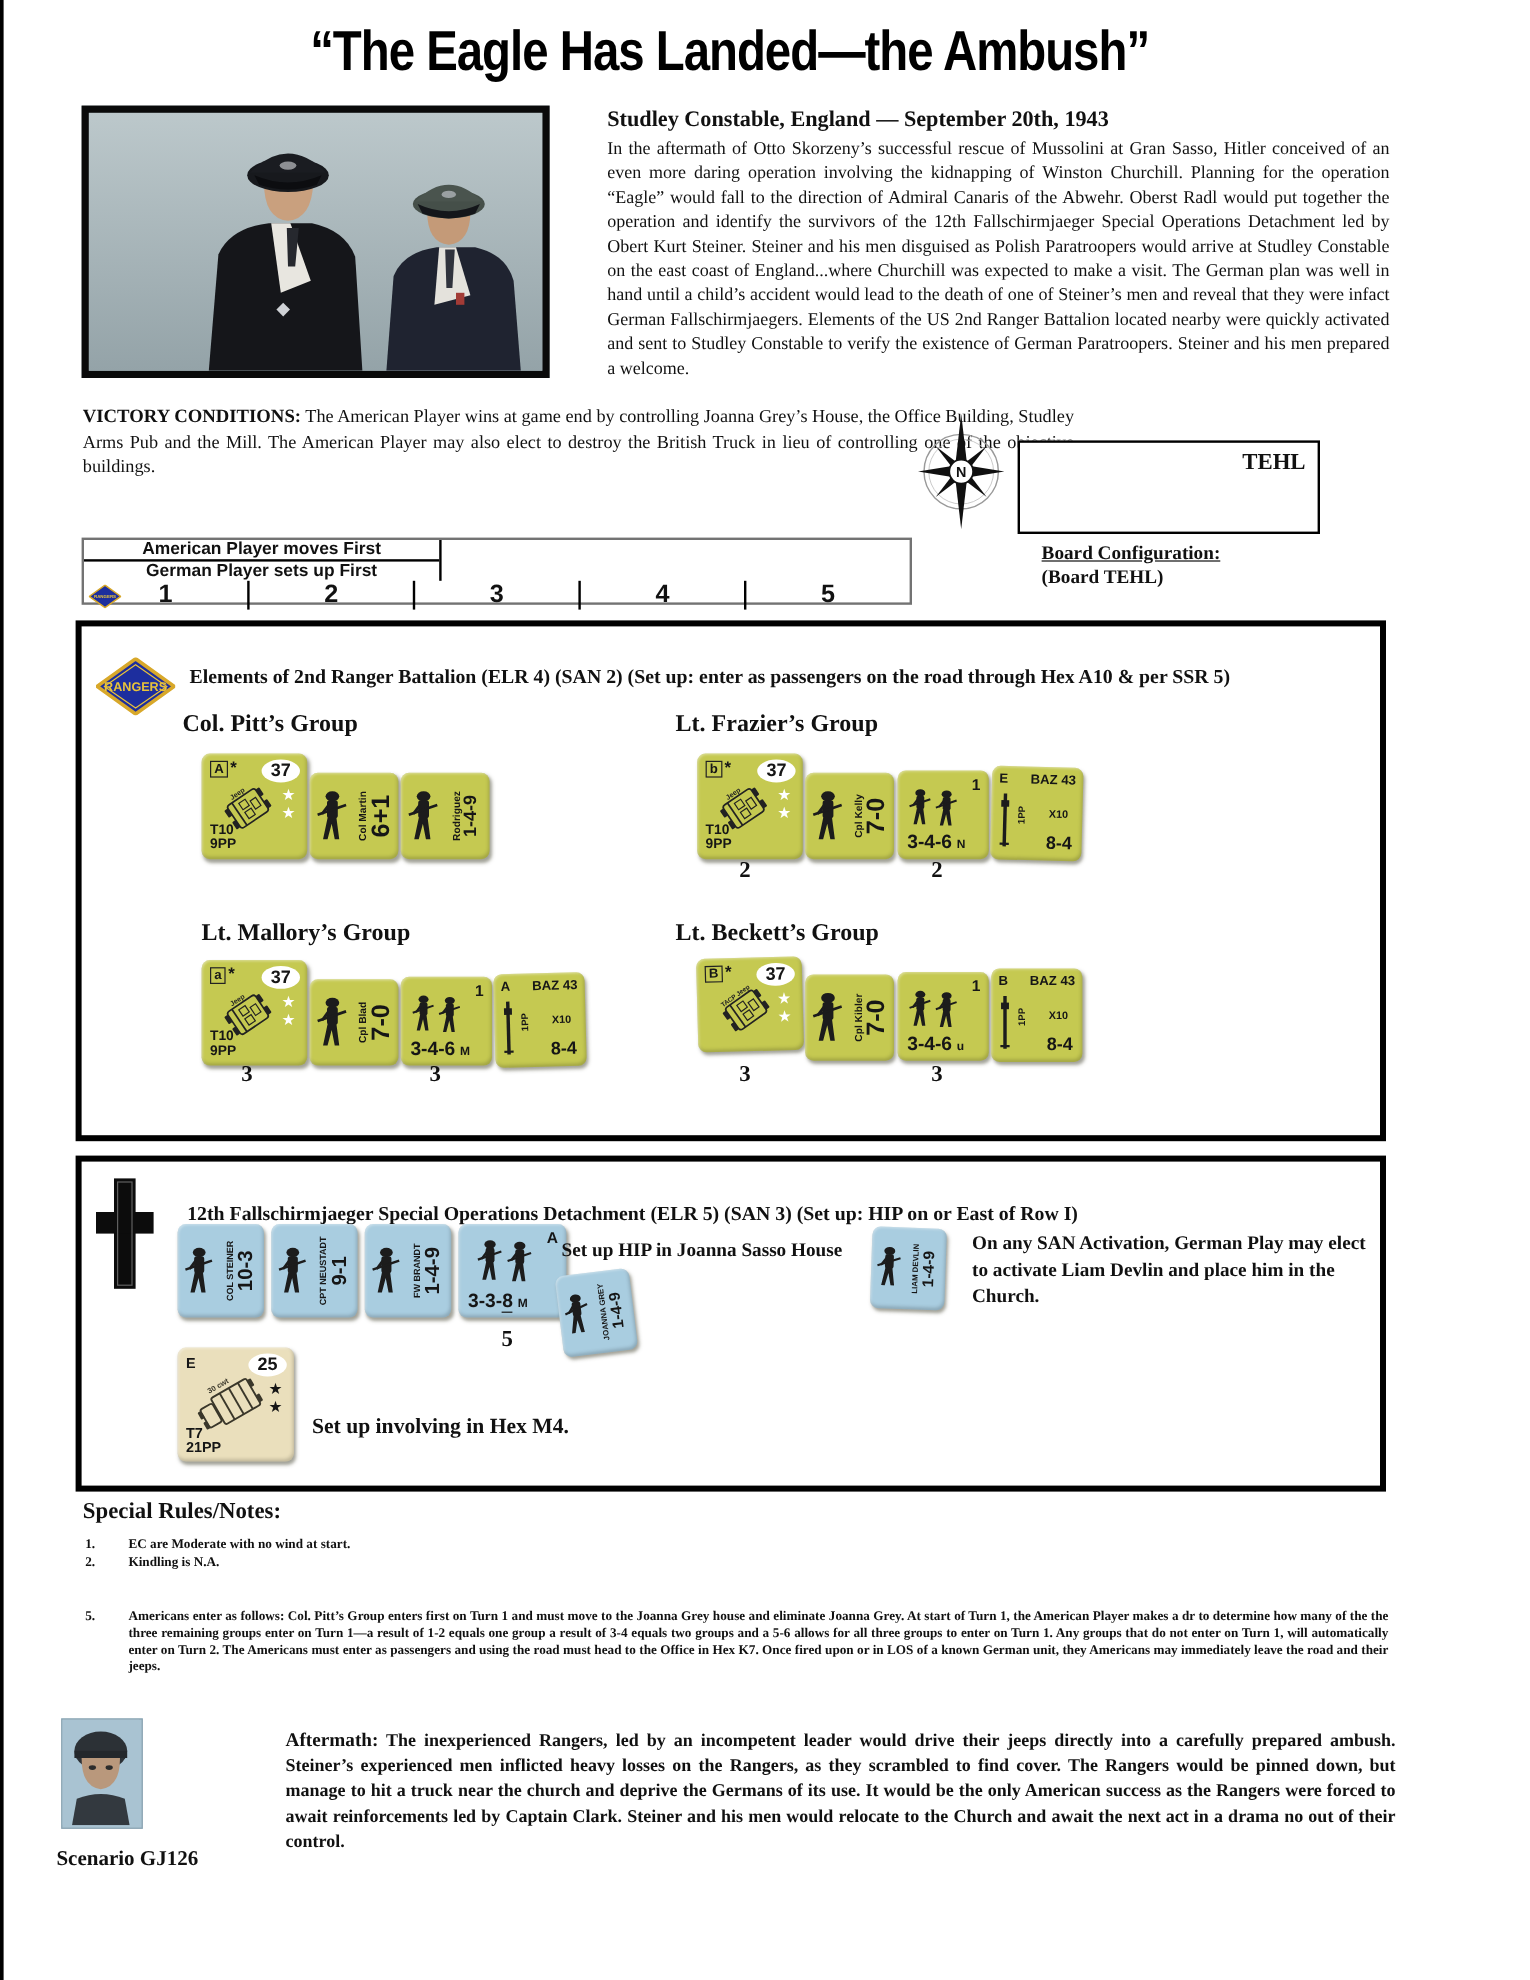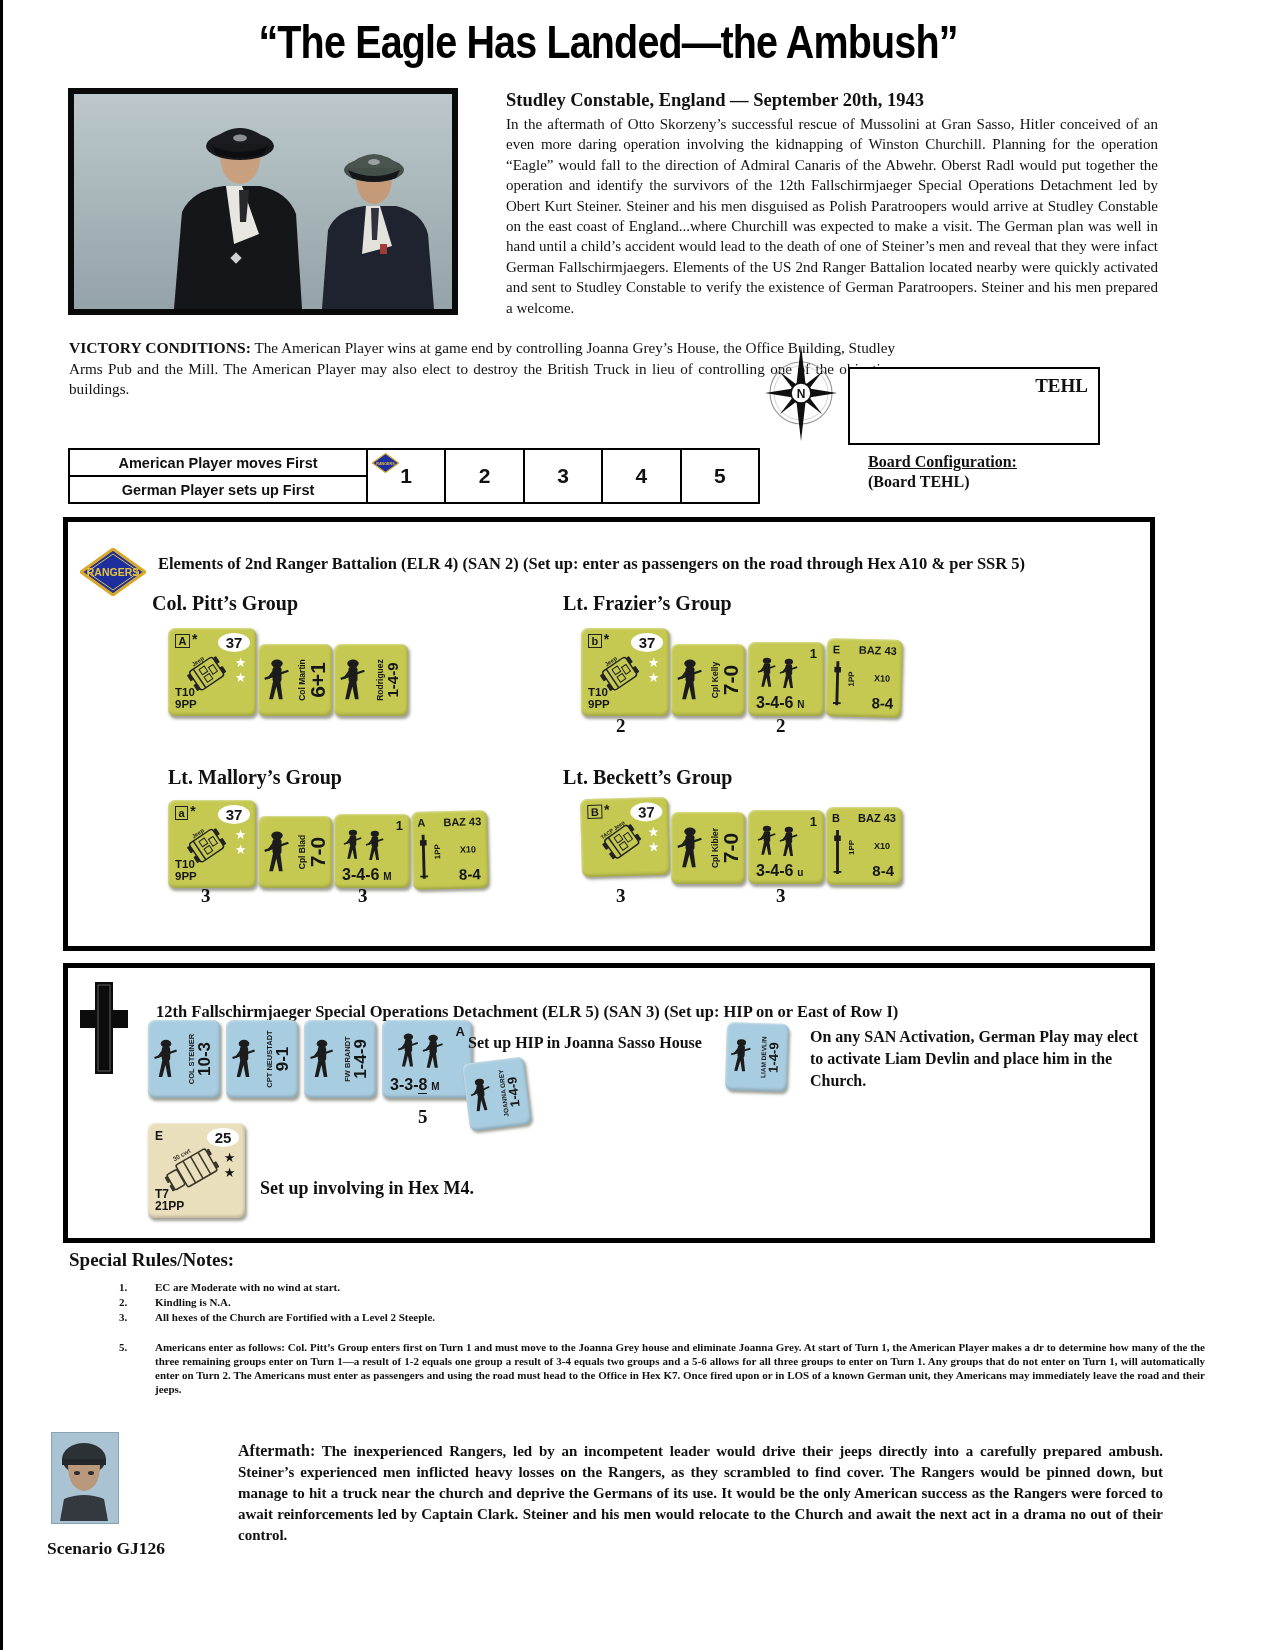--- a/index.html
+++ b/index.html
@@ -26,22 +26,22 @@
   #victory b{font-size:15.6px;}
 
   
   #compass{left:753px;top:340px;}
   #tehl-box{left:845px;top:367px;width:248px;height:74px;border:2px solid #000;background:#fff;}
   #tehl-label{position:absolute;top:6px;right:10px;font-weight:700;font-size:19px;}
   #board-config{left:865px;top:452px;font-size:16px;font-weight:700;line-height:1.25;}
   #board-config .u{text-decoration:underline;}
 
   
-  #ttrack{left:65px;top:448px;width:688px;height:52px;border:2px solid #000000;display:flex;
-          font-family:"Liberation Sans",sans-serif;}
+  #ttrack{left:65px;top:448px;width:688px;height:52px;border:2px solid #737373;display:flex;
+          font-family:"Liberation Sans",sans-serif;flex-direction:column;}
   #tt-left{width:296px;border-right:2px solid #000;display:flex;flex-direction:column;}
   .tt-row{flex:1;display:flex;align-items:center;justify-content:center;font-weight:700;font-size:14.5px;}
   .tt-row:first-child{border-bottom:2px solid #000;}
   .tt-cell{flex:1;border-right:2px solid #000;position:relative;display:flex;align-items:center;justify-content:center;
            font-weight:700;font-size:21px;}
   .tt-cell:last-child{border-right:none;}
   #tt-cells{flex:1;display:flex;}
   .mini-badge{position:absolute;left:4px;top:3px;}
 
   
@@ -102,21 +102,21 @@
   .ul{border-bottom:1.5px solid #161616;}
 
   .bz-corner{position:absolute;top:5px;left:6px;font-size:11px;font-weight:700;}
   .bz-title{position:absolute;top:5px;right:6px;font-size:11px;font-weight:700;}
   .bz-pp{position:absolute;left:18px;top:36px;font-size:8px;font-weight:700;transform:rotate(-90deg);}
   .bz-mult{position:absolute;top:34px;right:12px;font-size:9px;font-weight:700;}
   .bz-val{position:absolute;bottom:6px;right:8px;font-size:15px;font-weight:700;}
 
   
   #sr-h{left:66px;top:1249px;font-weight:700;font-size:19px;}
-  .sr-item{position:absolute;left:68px;width:1092px;font-weight:700;font-size:11px;line-height:14px;margin-left:48px;}
+  .sr-item{position:absolute;left:68px;width:1092px;font-weight:700;font-size:11px;line-height:14px;}
   .sr-num{display:inline-block;width:36px;}
   .sr-text{display:inline;}
   #sr5{width:1092px;}
   #sr5 .sr-text{display:inline-block;width:1050px;vertical-align:top;text-align:justify;}
 
   
   #aftermath{left:235px;top:1440px;width:925px;font-weight:700;font-size:15px;line-height:21px;text-align:justify;}
   #aftermath .lbl{font-size:16px;}
   #portrait{left:48px;top:1432px;width:66px;height:90px;background:#a9c3d2;border:1px solid #8aa2b0;}
   #scenario-id{left:44px;top:1538px;font-weight:700;font-size:17.5px;}
@@ -546,21 +546,20 @@
           <div>T7</div>
           <div>21PP</div>
         </div>
     </div>
     <div class="note" style="left:192px;top:210px;font-size:18px">Set up involving in Hex M4.</div>
   </div>
 
   <div class="abs" id="sr-h">Special Rules/Notes:</div>
   <div class="sr-item" style="top:1280px"><span class="sr-num">1.</span><span class="sr-text">EC are Moderate with no wind at start.</span></div>
   <div class="sr-item" style="top:1295px"><span class="sr-num">2.</span><span class="sr-text">Kindling is N.A.</span></div>
-  <div class="sr-item" style="top:1310px"><span class="sr-num">3.</span><span class="sr-text">All hexes of the Church are Fortified with a Level 2 Steeple.</span></div>
   <div class="sr-item" id="sr5" style="top:1340px"><span class="sr-num" style="vertical-align:top">5.</span><span class="sr-text">Americans enter as follows: Col. Pitt’s Group enters first on Turn 1 and must move to the Joanna Grey house and eliminate Joanna Grey. At start of Turn 1, the American Player makes a dr to determine how many of the the three remaining groups enter on Turn 1—a result of 1-2 equals one group a result of 3-4 equals two groups and a 5-6 allows for all three groups to enter on Turn 1. Any groups that do not enter on Turn 1, will automatically enter on Turn 2. The Americans must enter as passengers and using the road must head to the Office in Hex K7. Once fired upon or in LOS of a known German unit, they Americans may immediately leave the road and their jeeps.</span></div>
 
   <div class="abs" id="aftermath"><span class="lbl">Aftermath:</span><span>   The inexperienced Rangers, led by an incompetent leader would drive their jeeps directly into a carefully prepared ambush. Steiner’s experienced men inflicted heavy losses on the Rangers, as they scrambled to find cover. The Rangers would be pinned down, but manage to hit a truck near the church and deprive the Germans of its use. It would be the only American success as the Rangers were forced to await reinforcements led by Captain Clark. Steiner and his men would relocate to the Church and await the next act in a drama no out of their control.</span></div>
 
   <div class="abs" id="portrait">
     <svg width="64" height="88" viewBox="0 0 64 88">
       <rect width="64" height="88" fill="#a9c3d2"></rect>
       <ellipse cx="32" cy="26" rx="22" ry="16" fill="#2c3136"></ellipse>
       <rect x="10" y="26" width="44" height="6" fill="#23272b"></rect>
       <path d="M16,32 Q16,56 32,58 Q48,56 48,32 Z" fill="#b9987c"></path>

